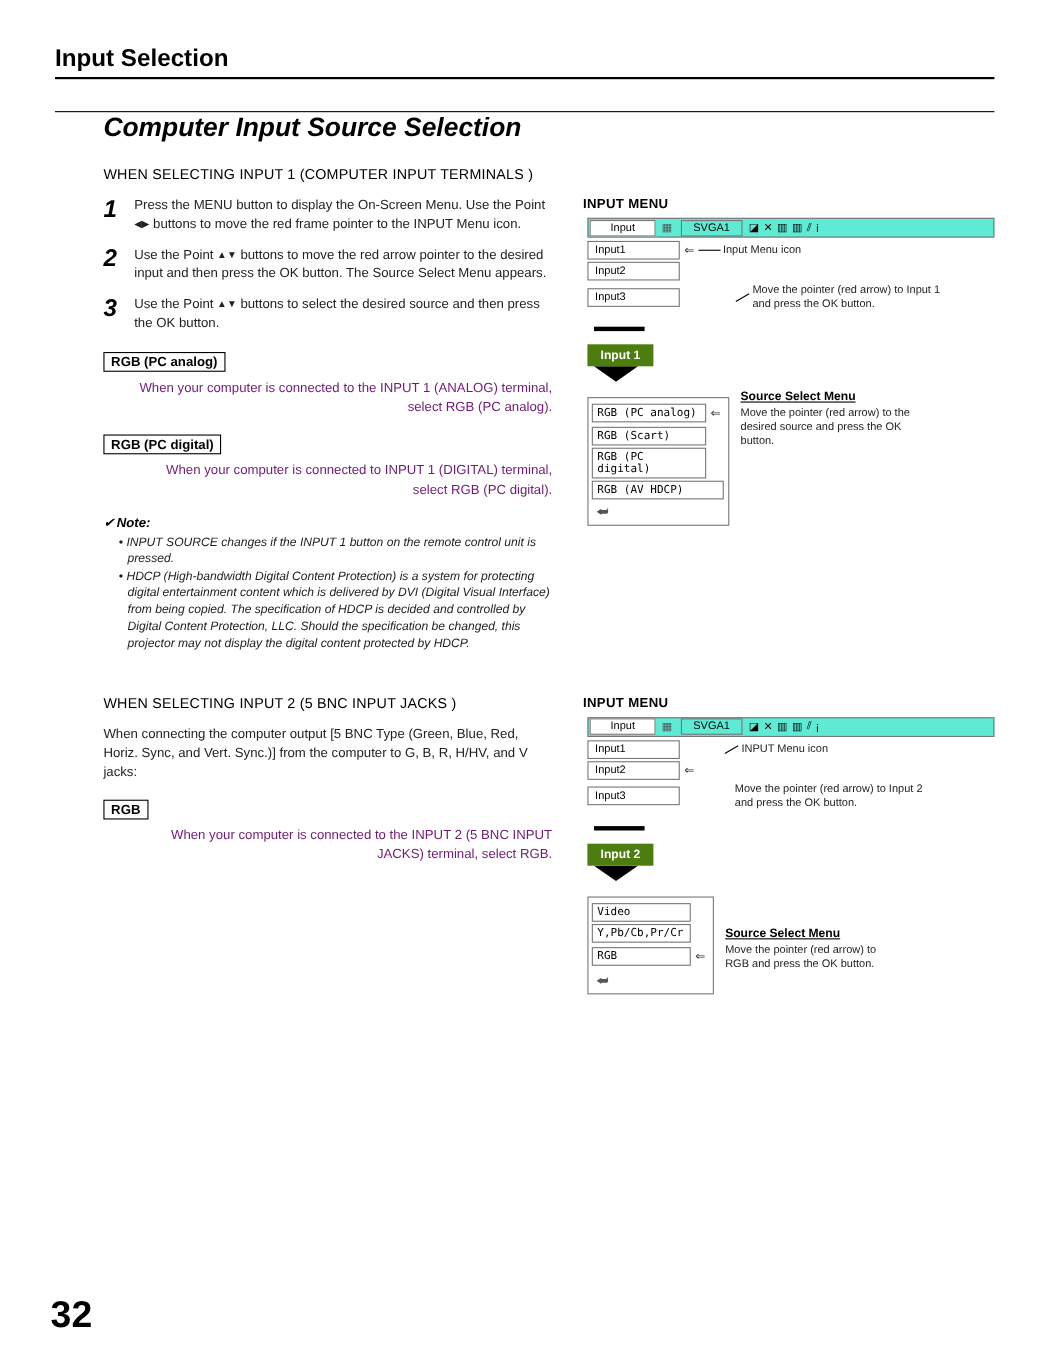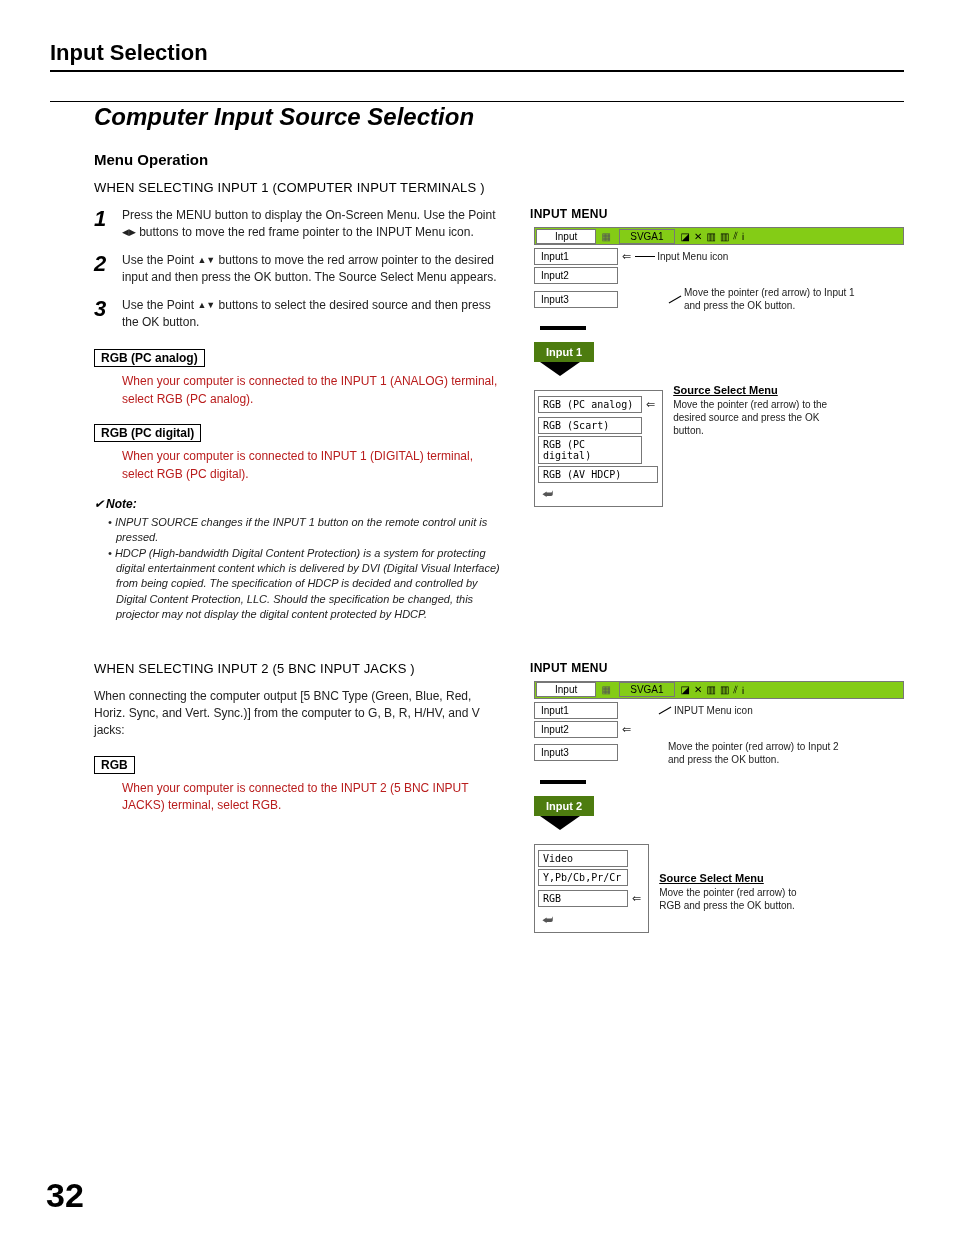--- a/index.html
+++ b/index.html
@@ -20,29 +20,29 @@
   .subsection-italic { font-size: 24px; font-weight: bold; font-style: italic; margin: 0 0 20px 44px; }
   .menu-op { font-size: 15px; font-weight: bold; margin: 0 0 12px 44px; }
   .when-selecting { font-size: 13px; font-weight: normal; margin: 0 0 12px 44px; letter-spacing: 0.2px; }
   .two-col { display: flex; gap: 20px; }
   .left-col { flex: 0 0 460px; }
   .right-col { flex: 1; }
   .step { display: flex; margin: 0 0 10px 44px; }
   .step-num { font-size: 22px; font-weight: bold; font-style: italic; width: 28px; flex-shrink:0; line-height:1.1;}
   .step-text { font-size: 12px; line-height: 1.45; color:#222; }
   .boxed-label { display:inline-block; border:1px solid #000; font-size:12px; font-weight:bold; padding:1px 6px; margin: 8px 0 4px 44px; }
-  .boxed-desc { font-size:12px; line-height:1.45; margin: 2px 0 8px 72px; color:#b91c1c; max-width:380px;}
+  .boxed-desc { font-size:12px; line-height:1.45; margin: 2px 0 8px 72px; color:#701a75; max-width:380px;text-align:right;}
   .note-head { font-size:12px; font-weight:bold; font-style:italic; margin: 14px 0 4px 44px; }
   .check { font-weight:normal; margin-right:2px;}
   .note-list { font-size:11px; font-style:italic; margin:0 0 0 58px; padding:0; list-style:none; max-width:400px; color:#222;}
   .note-list li { margin-bottom:0px; line-height:1.4; text-indent:-8px; padding-left:8px;}
   .bnc-intro { font-size:12px; line-height:1.45; margin:4px 0 8px 44px; max-width:410px; color:#222;}
   .input-menu-label { font-size:12px; font-weight:bold; margin: 0 0 6px 0; letter-spacing:0.3px;}
   .menu-diagram { font-size:10px; }
-  .top-bar { display:flex; align-items:center; border:0.5px solid #777; padding:0; margin-bottom:3px; height:18px; background:#84cc16;}
+  .top-bar { display:flex; align-items:center; border:0.5px solid #777; padding:0; margin-bottom:3px; height:18px; background:#5eead4;}
   .top-bar .tab { border:0.5px solid #777; padding:1px 18px; margin:1px; font-size:10px; background:#fff;}
   .small-icon { width:12px; height:12px; margin:0 3px; display:inline-flex; align-items:center; justify-content:center; font-size:10px; color:#555;}
   .svga { border:0.5px solid #777; padding:1px 10px; margin:1px 4px; font-size:10px;}
   .input-row { display:flex; align-items:center; margin-bottom:2px; }
   .input-item { border:0.5px solid #777; padding:2px 6px; width:84px; font-size:10px; background:#fff;}
   .pointer-arrow { margin: 0 4px; font-size:11px; color:#333;}
   .annot { font-size:10px; line-height:1.3; color:#222; max-width:180px;}
   .annot-line { border-top:0.5px solid #000; width:20px; display:inline-block; vertical-align:middle; margin-right:2px;}
   .black-block { background:#4d7c0f; color:#fff; font-size:11px; font-weight:bold; padding:4px 12px; display:inline-block; margin:12px 0 0 0;}
   .black-arrow-down { width:0; height:0; border-left:20px solid transparent; border-right:20px solid transparent; border-top:14px solid #000; margin-bottom:8px;}
@@ -60,21 +60,20 @@
 </style>
 </head>
 <body>
 
 <div class="page">
   <div class="section-title">Input Selection</div>
   <hr class="title-rule">
   <hr class="thin-rule">
 
   <div class="subsection-italic">Computer Input Source Selection</div>
-  <div class="menu-op">Menu Operation</div>
   <div class="when-selecting">WHEN SELECTING INPUT 1 (COMPUTER INPUT TERMINALS )</div>
 
   <div class="two-col">
     <div class="left-col">
       <div class="step">
         <div class="step-num">1</div>
         <div class="step-text"><span>Press the MENU button to display the On-Screen Menu. Use the Point </span><span class="inline-tri">◀▶</span><span> buttons to move the red frame pointer to the INPUT Menu icon.</span></div>
       </div>
       <div class="step">
         <div class="step-num">2</div>

